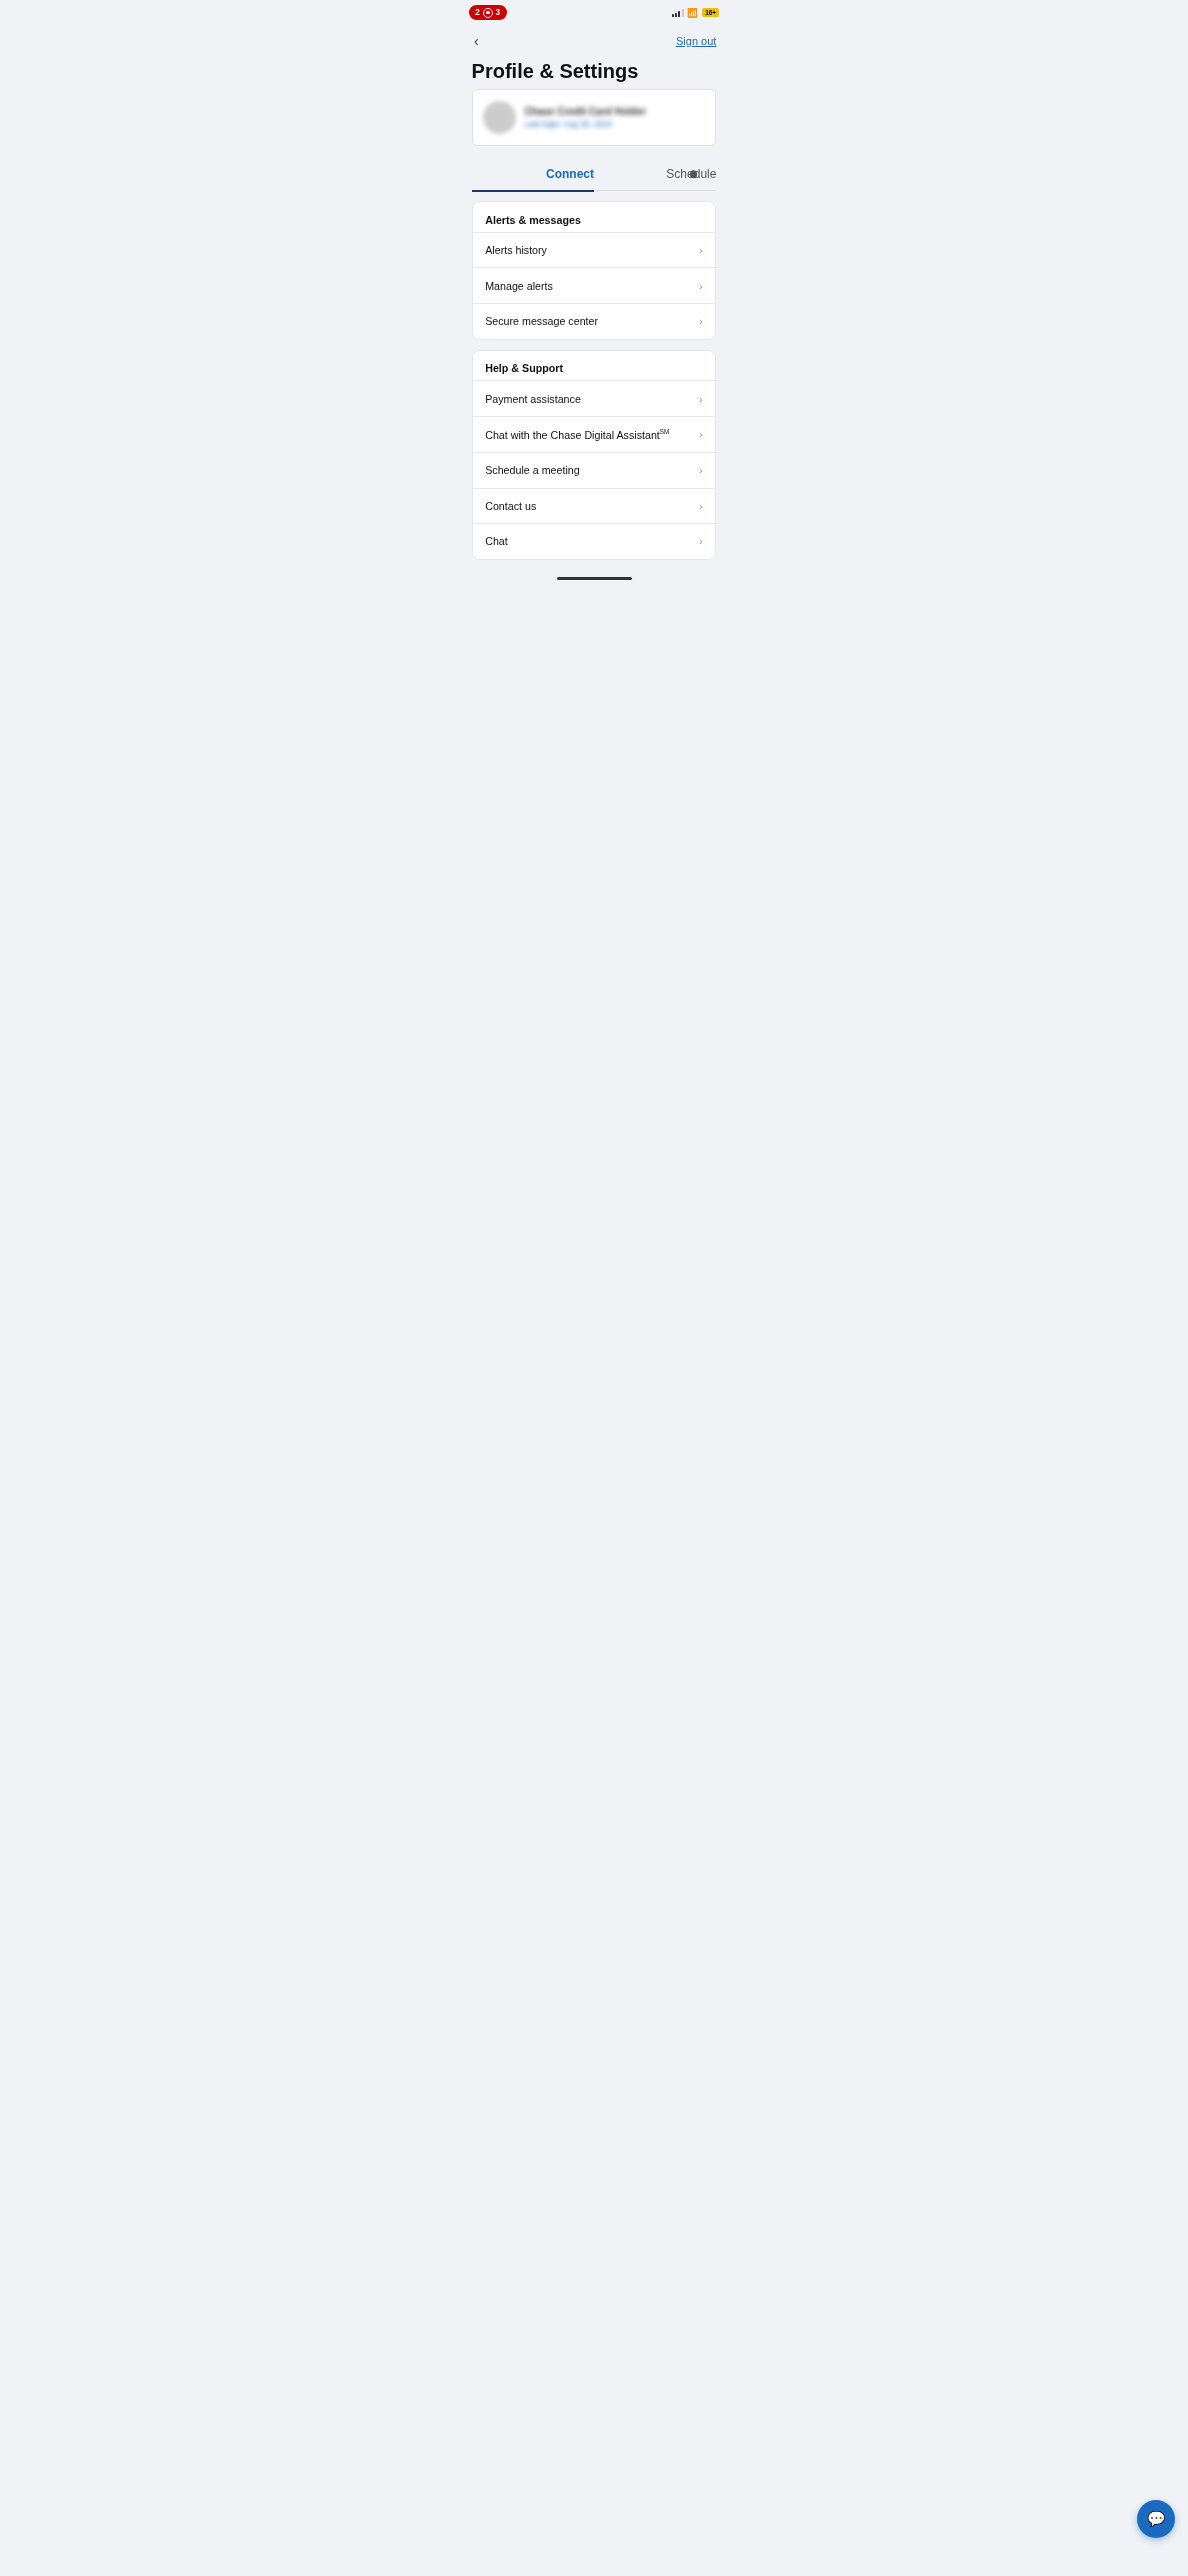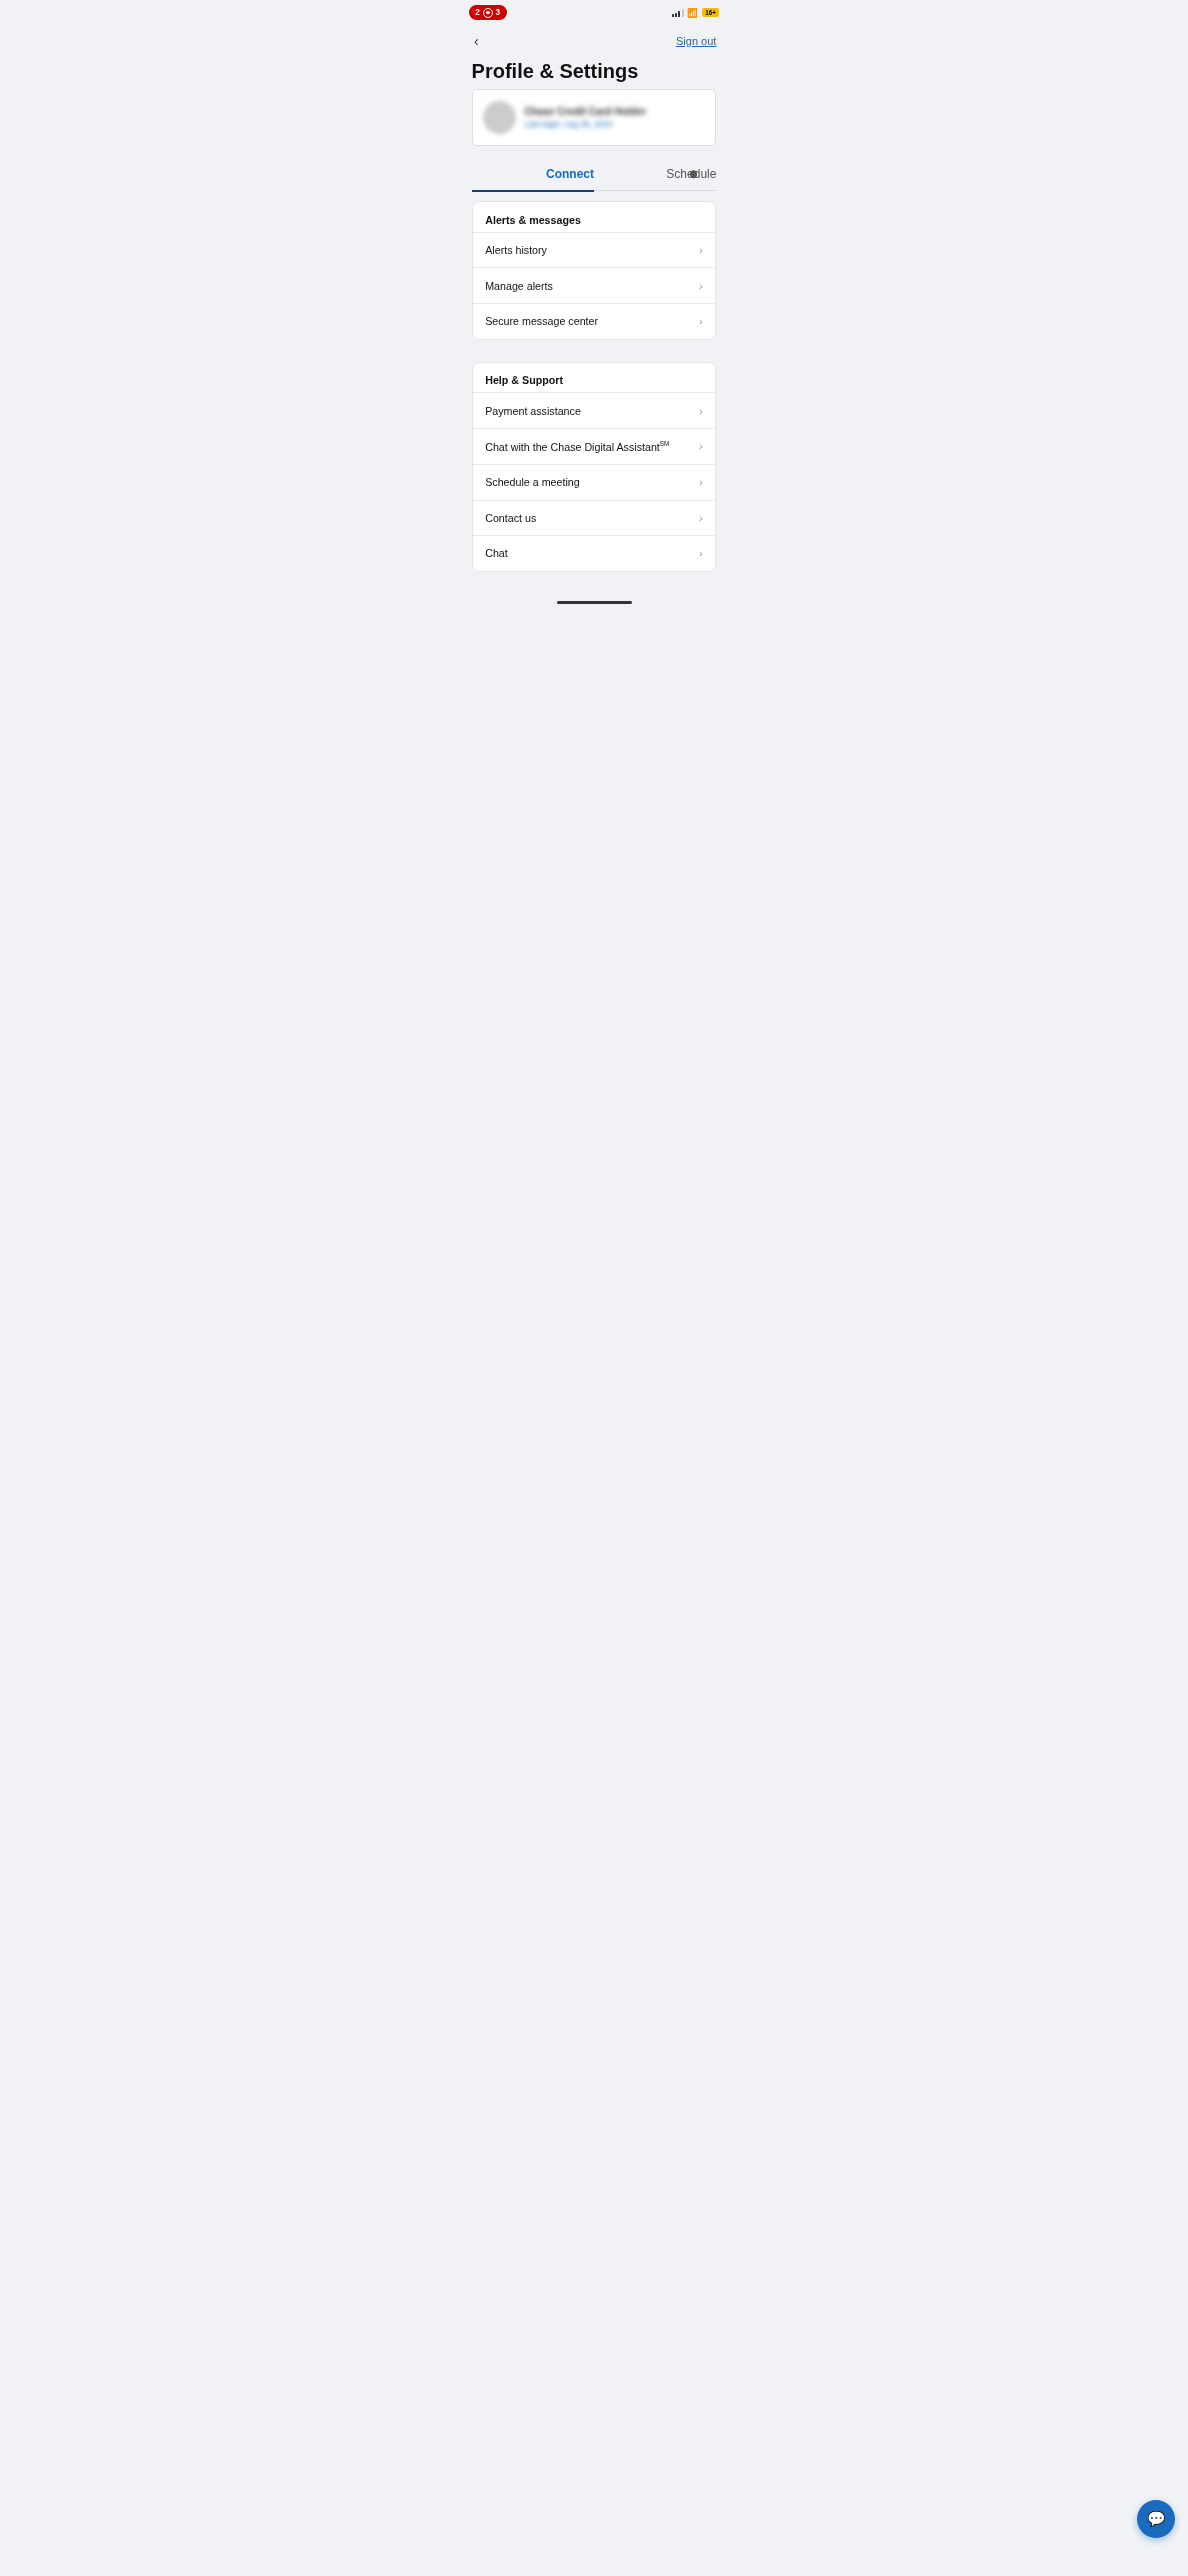--- a/index.html
+++ b/index.html
@@ -219,21 +219,21 @@
       width: 7.5px;
       height: 7.5px;
       background: #555;
       border-radius: 50%;
     }
 
     
     .section-card {
       background: white;
       border-radius: 7.5px;
-      margin-bottom: 22px;
+      margin-bottom: 10px;
       overflow: hidden;
       border: 0.6px solid #e5e5e5;
     }
 
     .section-header {
       font-size: 10.7px;
       font-weight: 700;
       color: #111;
       padding: 11.3px 12.6px 6.3px 12.6px;
     }

